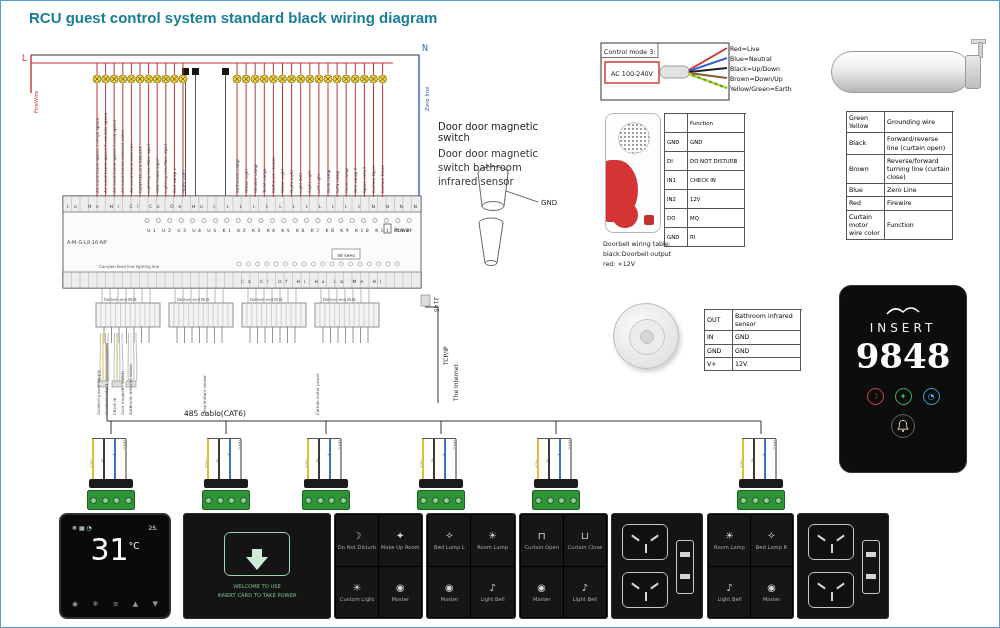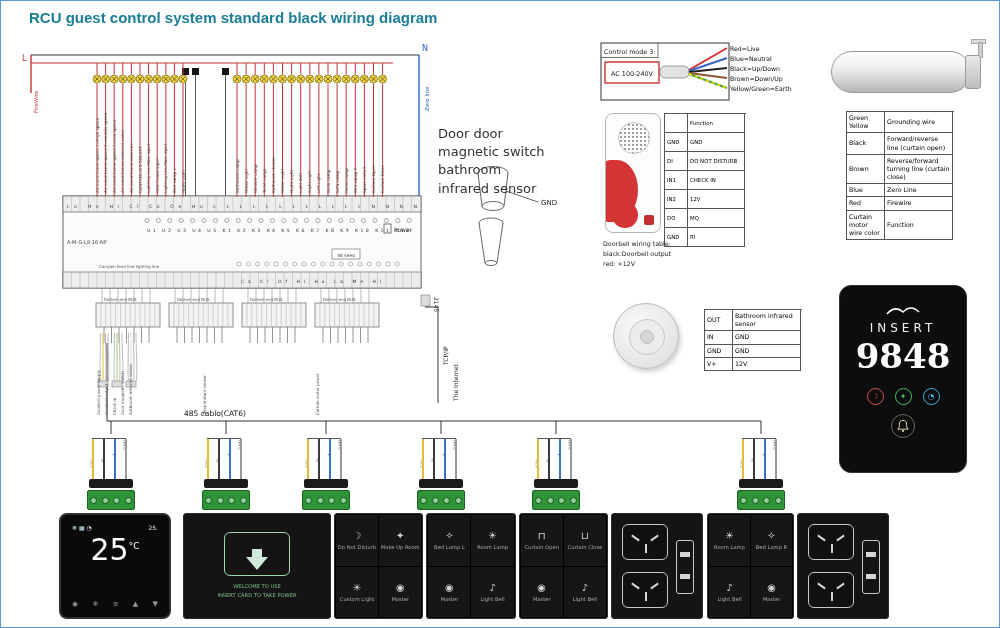--- a/index.html
+++ b/index.html
@@ -11,21 +11,21 @@
 
 .tbl{position:absolute;display:grid;border-top:1px solid #555;border-left:1px solid #555;background:#fff}
 .tbl .c{border-right:1px solid #555;border-bottom:1px solid #555;padding:2px 2px;display:flex;align-items:center}
 #wiretable{left:845px;top:110px;width:108px;grid-template-columns:38px 68px;font-size:6.3px;line-height:1.3}
 #sensortable{left:703px;top:308px;width:98px;grid-template-columns:28px 68px;font-size:6.3px;line-height:1.3}
 #dbtable{left:663px;top:112px;width:82px;grid-template-columns:23px 57px;font-size:5.4px;line-height:1.25}
 #dbtable .c{min-height:19px}
 
 #doorswitch-text{position:absolute;left:437px;top:120px;width:126px}
 #doorswitch-text .t1{font-size:10px;color:#222}
-#doorswitch-text .t2{font-size:13px;color:#333;margin-top:4px;line-height:1.4;width:112px}
+#doorswitch-text .t2{font-size:10px;color:#333;margin-top:4px;line-height:1.4;width:112px}
 
 #doorbell{position:absolute;left:604px;top:112px;width:56px;height:120px;background:#fdfdfd;border:1px solid #b5b5b5;border-radius:8px;overflow:hidden}
 .db-speaker{position:absolute;left:12px;top:8px;width:32px;height:32px;border-radius:50%;border:1px solid #c2c2c2;background-image:radial-gradient(#9a9a9a .7px,transparent .9px);background-size:4px 4px}
 .db-red{position:absolute;left:-12px;top:46px;width:44px;height:62px;background:#d43434;border-radius:45% 55% 60% 40%}
 .db-red2{position:absolute;left:6px;top:88px;width:26px;height:26px;background:#d43434;border-radius:50%}
 .db-btn{position:absolute;right:6px;bottom:7px;width:10px;height:10px;background:#c23030;border-radius:2px}
 #db-note{position:absolute;left:602px;top:238px;width:100px;font-size:6.3px;line-height:1.55;color:#222}
 
 #motor{position:absolute;left:830px;top:36px;width:158px;height:70px}
 #motor .bar{position:absolute;left:0;top:14px;width:140px;height:42px;border-radius:21px;background:linear-gradient(#ffffff,#ececec 45%,#b5b5b5);border:1px solid #9a9a9a}
@@ -599,20 +599,21 @@
         <line x1="110" y1="420" x2="110" y2="433" stroke="#333" stroke-width="1"></line>
         <line x1="225" y1="420" x2="225" y2="433" stroke="#333" stroke-width="1"></line>
         <line x1="325" y1="420" x2="325" y2="433" stroke="#333" stroke-width="1"></line>
         <line x1="440" y1="420" x2="440" y2="433" stroke="#333" stroke-width="1"></line>
         <line x1="555" y1="420" x2="555" y2="433" stroke="#333" stroke-width="1"></line>
         <line x1="760" y1="420" x2="760" y2="433" stroke="#333" stroke-width="1"></line>
       </g>
   </svg>
 
   <div id="doorswitch-text">
+    <div class="t1">Door door magnetic switch</div>
     <div class="t2">Door door magnetic switch bathroom infrared sensor</div>
   </div>
 
   <div id="doorbell">
     <div class="db-speaker"></div>
     <div class="db-red"></div>
     <div class="db-red2"></div>
     <div class="db-btn"></div>
   </div>
 
@@ -832,21 +833,21 @@
         </div>
       </div>
     </div>
 
   <div id="thermostat">
     <div class="th-top">
       <span>❄ ▦ ◔</span>
       <span>25.</span>
     </div>
     <div class="th-temp">
-      <span>25</span><sup>°C</sup>
+      <span>31</span><sup>°C</sup>
     </div>
     <div class="th-bottom">
 
         <span>◉</span>
 
         <span>❄</span>
 
         <span>≡</span>
 
         <span>▲</span>

